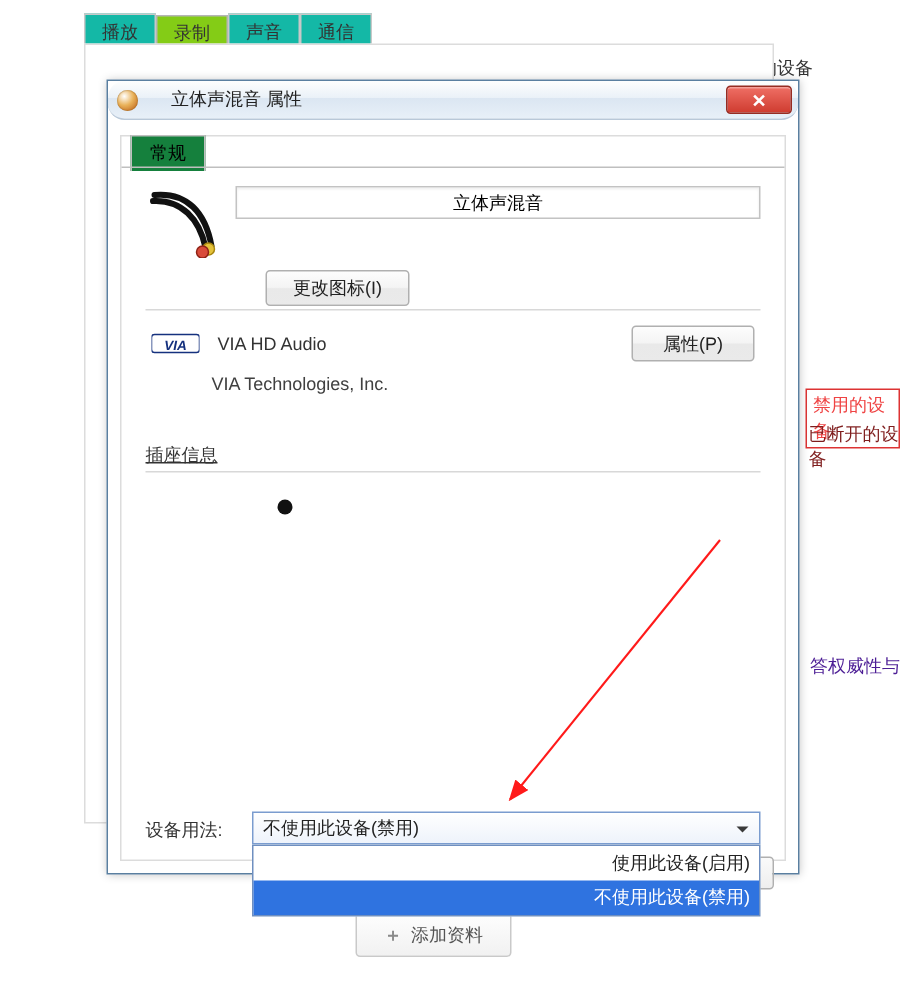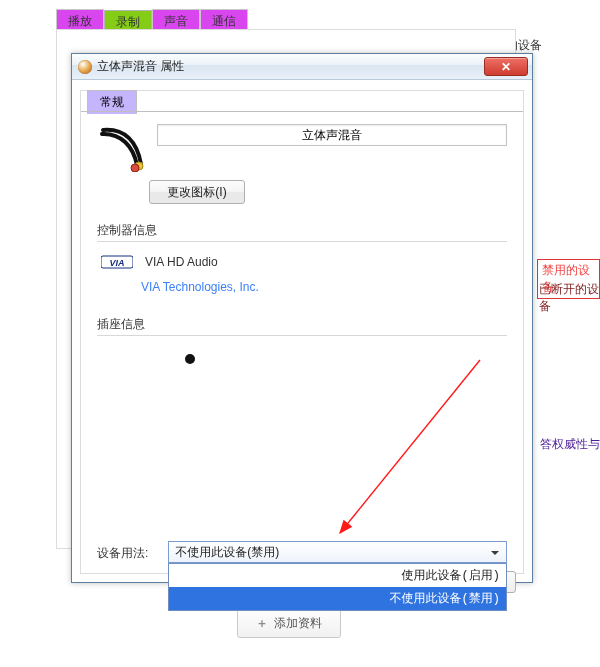--- a/index.html
+++ b/index.html
@@ -1,73 +1,73 @@
 <!DOCTYPE html>
 <html><head>
 <meta charset="utf-8">
 <style>
   * { box-sizing: border-box; }
   html,body { margin:0; padding:0; font-family:"Microsoft YaHei","Segoe UI",Tahoma,sans-serif; font-size:12px; background:#fff; }
   .stage { position:relative; width:600px; height:667px; overflow:hidden; }
 
   
   .sound-tabs { position:absolute; left:56px; top:9px; display:flex; gap:0; }
-  .sound-tab { border:1px solid #c8c8c8; border-bottom:none; background:#d946ef; color:#333; padding:3px 11px 4px; font-size:12px; position:relative; }
+  .sound-tab { border:1px solid #c8c8c8; border-bottom:none; background:#14b8a6; color:#333; padding:3px 11px 4px; font-size:12px; position:relative; }
   .sound-tab.active { background:#84cc16; border-color:#b5b5b5; top:1px; }
   .sound-panel-frame { position:absolute; left:56px; top:29px; width:460px; height:520px; border:1px solid #dcdcdc; background:#fff; }
 
   
   .bg-frag { position:absolute; color:#7f1d1d; font-size:12px; }
   .bg-hl { position:absolute; border:1px solid #d33; padding:2px 4px; color:#ef4444; background:#fff; font-size:12px; }
 
   
   .dlg { position:absolute; left:71px; top:53px; width:462px; height:530px; border:1px solid #5a7fa0; background:#fff; box-shadow:0 0 6px rgba(0,0,0,.25); }
-  .titlebar { position:relative; height:26px; display:flex; align-items:center; gap:5px;
+  .titlebar { position:relative; height:26px; display:flex; align-items:center; gap:22px;
     background:linear-gradient(#fdfefe,#eaf1f8 45%,#dbe6f2 46%,#e8f0f8);
-    border-bottom:1px solid #b9c8d8; padding:0 6px; }
+    border-bottom:1px solid #b9c8d8; padding:0 6px;border-radius:11px; }
   .titlebar .icon { width:14px; height:14px; border-radius:50%;
     background:radial-gradient(circle at 35% 30%,#fff,#e9b25a 45%,#c9772a 80%);
     box-shadow:inset 0 0 1px #86520f; }
   .titlebar .text { color:#222; font-size:12px; }
   .closebtn { position:absolute; right:4px; top:3px; width:44px; height:19px; border-radius:3px;
     background:linear-gradient(#ef6f65,#cf3c30); border:1px solid #962c22; color:#fff;
     display:flex; align-items:center; justify-content:center; font-weight:bold; font-size:12px;
     box-shadow:inset 0 1px 0 rgba(255,255,255,.35); cursor:pointer; }
 
   .inner { position:absolute; left:8px; top:36px; right:8px; bottom:8px; border:1px solid #dcdcdc; background:#fff; }
   .inner-tabs { position:absolute; left:6px; top:-1px; }
-  .inner-tab { display:inline-block; border:1px solid #bfbfbf; border-bottom:none; background:#c4b5fd; padding:3px 12px; font-size:12px; }
+  .inner-tab { display:inline-block; border:1px solid #bfbfbf; border-bottom:none; background:#15803d; padding:3px 12px; font-size:12px; }
   .tab-line { position:absolute; left:0; right:0; top:20px; border-top:1px solid #bfbfbf; }
   .content { position:absolute; left:0; right:0; top:21px; bottom:0; padding:12px 16px 10px; }
 
   .device-row { display:flex; align-items:flex-start; gap:12px; }
   .device-icon { width:48px; height:48px; }
   .name-input { flex:1; height:22px; border:1px solid #c3c3c3; padding:2px 6px; font-size:12px; box-shadow:inset 0 1px 2px rgba(0,0,0,.08);text-align:center; }
   .btn { display:inline-block; min-width:96px; height:24px; border:1px solid #b0b0b0; border-radius:3px;
     background:linear-gradient(#fdfdfd,#f4f4f4 48%,#e9e9e9 52%,#eaeaea); color:#222; font-size:12px;
     padding:0 12px; cursor:pointer; }
-  .btn-row { margin-top:8px; margin-left:52px; }
+  .btn-row { margin-top:8px; margin-left:80px; }
 
   .section-label { margin-top:18px; color:#333; font-size:12px; }
   .section-divider { border-top:1px solid #d8d8d8; margin-top:2px; }
   .controller { display:flex; align-items:center; gap:12px; padding:10px 4px 0; }
   .via-logo { width:32px; height:20px; }
   .controller-name { flex:1; color:#333; font-size:12px; }
-  .vendor-link { color:#3b82f6; font-size:12px; text-decoration:none; margin-left:44px; display:inline-block; margin-top:8px; }
+  .vendor-link { color:#404040; font-size:12px; text-decoration:none; margin-left:44px; display:inline-block; margin-top:8px; }
 
   .jack-box { margin-top:18px; }
   .jack-dot { width:10px; height:10px; border-radius:50%; background:#111; margin:14px 0 0 88px; }
 
   .usage-row { position:absolute; left:16px; right:16px; bottom:10px; display:flex; align-items:flex-start; gap:20px;text-align:right; }
   .usage-label { color:#333; padding-top:4px; }
   .select-wrap { position:relative; flex:1; }
   .dropdown-display { height:22px; border:1px solid #7a9ccf; background:linear-gradient(#fff,#eef3fb);
     display:flex; align-items:center; padding:0 22px 0 6px; font-size:12px; color:#222; cursor:pointer; position:relative; }
   .dropdown-display::after { content:""; position:absolute; right:7px; top:9px; border:4px solid transparent; border-top-color:#3a3a3a; }
-  .dropdown-list { position:absolute; left:0; right:0; top:22px; border:1px solid #6f8fc0; background:#fff; z-index:10;font-family:Liberation Mono, monospace; }
+  .dropdown-list { position:absolute; left:0; right:0; top:22px; border:1px solid #6f8fc0; background:#fff; z-index:10; }
   .dropdown-list .opt { padding:3px 6px; font-size:12px; color:#222; cursor:pointer; }
   .dropdown-list .opt.sel { background:#2f73e0; color:#fff; }
 
   
   .dlg-actions { position:absolute; left:280px; top:571px; display:flex; gap:10px; }
   .ghost-btn { width:72px; height:22px; border:1px solid #b0b0b0; border-radius:3px;
     background:linear-gradient(#fafafa,#eee); display:flex; align-items:center; justify-content:center;
     color:#444; font-size:12px; }
 
   
@@ -122,32 +122,32 @@
             <path d="M5 10 C 24 9 36 22 40 41" stroke="#111" stroke-width="4" fill="none" stroke-linecap="round"></path>
             <circle cx="42" cy="42" r="4" fill="#e4c23a" stroke="#a8860f"></circle>
             <circle cx="38" cy="44" r="4" fill="#d94b3a" stroke="#8f2216"></circle>
           </svg>
           <input class="name-input" value="立体声混音" style="">
         </div>
         <div class="btn-row">
           <button class="btn">更改图标(I)</button>
         </div>
 
-        <div class="section-label">控制器信息</div>
         <div class="section-divider"></div>
         <div class="controller">
           <svg class="via-logo" viewBox="0 0 32 20">
             <rect x="0" y="4" width="32" height="12" rx="2" fill="#fff" stroke="#15317e"></rect>
             <text x="16" y="14" text-anchor="middle" font-size="9" font-weight="bold" font-style="italic" fill="#15317e">VIA</text>
           </svg>
           <span class="controller-name">VIA HD Audio</span>
+          <button class="btn" style="min-width:82px;">属性(P)</button>
         </div>
         <a class="vendor-link" href="#">VIA Technologies, Inc.</a>
 
-        <div class="section-label" style="margin-top:22px;">插座信息</div>
+        <div class="section-label" style="margin-top:32px;text-decoration:underline;">插座信息</div>
         <div class="section-divider"></div>
         <div class="jack-box">
           <div class="jack-dot"></div>
         </div>
 
         <div class="usage-row">
           <span class="usage-label">设备用法:</span>
           <div class="select-wrap">
             <div class="dropdown-display">不使用此设备(禁用)</div>
             <div class="dropdown-list">

